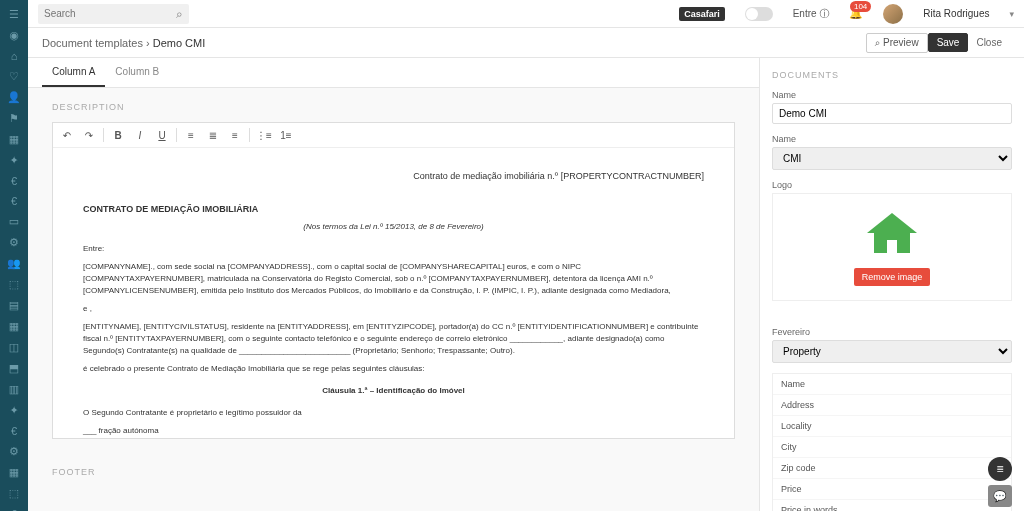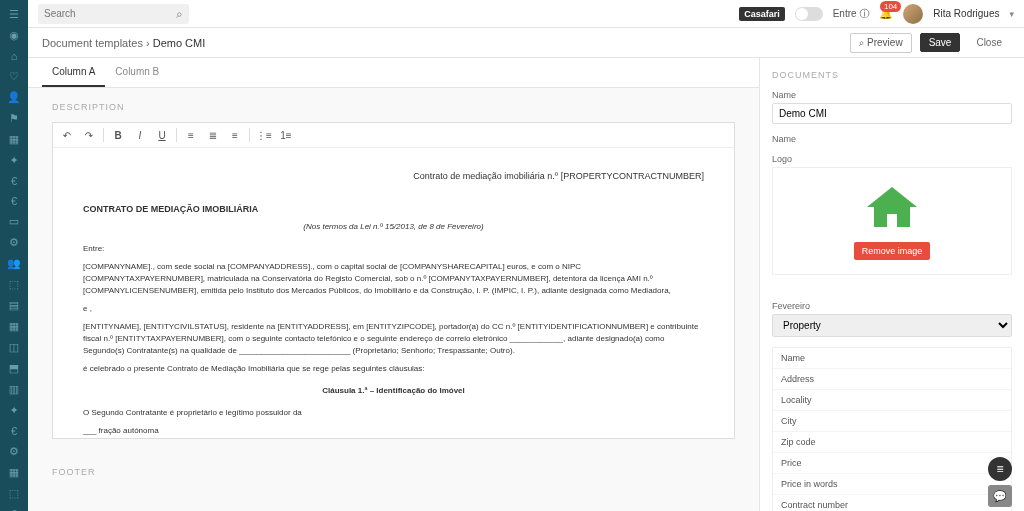--- a/index.html
+++ b/index.html
@@ -1,35 +1,35 @@
 <!DOCTYPE html>
 <html><head>
 <meta charset="utf-8">
 <style>
 *{box-sizing:border-box;margin:0;padding:0;font-family:Arial,sans-serif}
 body{background:#f5f5f5;font-size:11px;color:#333;overflow:hidden}
 .app{display:flex;height:511px;width:1024px}
 .rail{width:28px;background:#1a4d5c;display:flex;flex-direction:column;padding-top:8px;gap:8px;align-items:center}
 .rail-icon{width:16px;height:16px;display:flex;align-items:center;justify-content:center;color:#6b9aa8;font-size:11px;cursor:pointer}
 .main{flex:1;display:flex;flex-direction:column;background:#fff}
-.topbar{height:28px;background:#fff;border-bottom:1px solid #e5e5e5;display:flex;align-items:center;padding:0 10px;gap:10px}
+.topbar{height:28px;background:#fff;border-bottom:1px solid #e5e5e5;display:flex;align-items:center;padding:0 10px;gap:20px}
 .search-wrap{flex:0 0 140px;background:#f0f0f0;height:20px;border-radius:2px;display:flex;align-items:center;padding:0 6px}
 .search-wrap input{border:none;background:transparent;flex:1;font-size:10px;outline:none}
 .search-wrap .sicon{color:#888;font-size:12px}
 .topbar-spacer{flex:1}
 .brand-badge{background:#333;color:#fff;padding:2px 5px;border-radius:2px;font-size:9px;font-weight:bold}
 .toggle{width:28px;height:14px;background:#ddd;border-radius:7px;position:relative}
 .toggle::after{content:"";position:absolute;left:1px;top:1px;width:12px;height:12px;background:#fff;border-radius:50%}
 .help{color:#555;font-size:10px;display:flex;align-items:center;gap:3px}
 .bell{position:relative;color:#888}
 .badge{position:absolute;top:-6px;right:-8px;background:#e74c3c;color:#fff;font-size:8px;padding:1px 4px;border-radius:7px}
 .avatar{width:20px;height:20px;border-radius:50%;background:linear-gradient(135deg,#d4a574,#8b6f47)}
 .username{font-size:10px;color:#333}
 .chev{color:#888;font-size:9px}
-.toolbar{height:30px;border-bottom:1px solid #e5e5e5;display:flex;align-items:center;padding:0 14px;gap:8px}
+.toolbar{height:30px;border-bottom:1px solid #e5e5e5;display:flex;align-items:center;padding:0 14px;gap:0}
 .breadcrumb{font-size:11px;color:#666}
 .breadcrumb .current{color:#333;font-weight:500}
 .toolbar-spacer{flex:1}
 .btn{border:1px solid #ccc;background:#fff;padding:3px 8px;font-size:10px;border-radius:2px;cursor:pointer;color:#555}
 .btn-dark{background:#333;color:#fff;border-color:#333}
 .btn-link{border:none;background:none;color:#666}
 .content{flex:1;display:flex;overflow:hidden}
 .left{flex:1;background:#f9f9f9;overflow-y:auto;padding:0}
 .tabs{display:flex;border-bottom:1px solid #e5e5e5;background:#fff;padding:0 14px}
 .tab{padding:8px 10px;font-size:10px;color:#888;cursor:pointer;border-bottom:2px solid transparent}
@@ -180,20 +180,21 @@
       </div>
 
       <div class="right">
         <div class="panel-title">DOCUMENTS</div>
         <div class="field">
           <label>Name</label>
           <input value="Demo CMI" style="">
         </div>
         <div class="field">
           <label>Name</label>
+          <select><option>CMI</option></select>
         </div>
         <div class="field">
           <label>Logo</label>
           <div class="logo-box">
             <svg class="logo-img" viewBox="0 0 60 50">
                 <path d="M30 5 L55 25 L48 25 L48 45 L35 45 L35 32 L25 32 L25 45 L12 45 L12 25 L5 25 Z" fill="#4caf50"></path>
               </svg>
             <button class="btn-red">Remove image</button>
           </div>
         </div>

